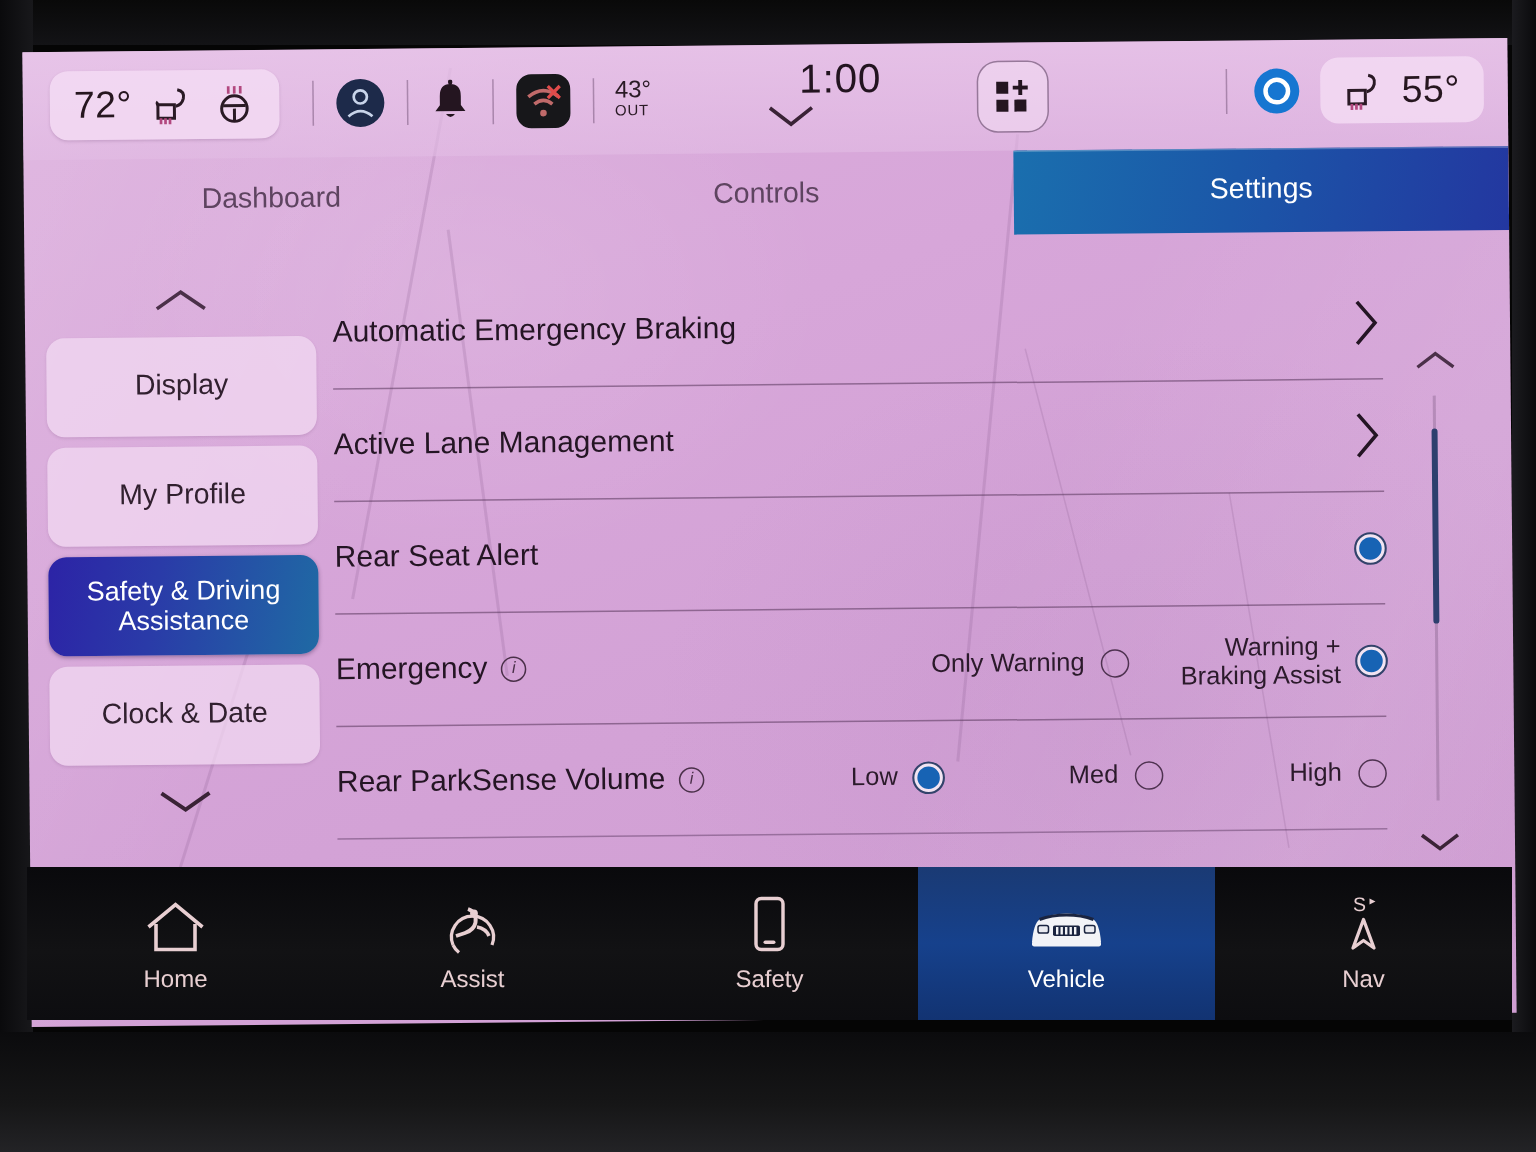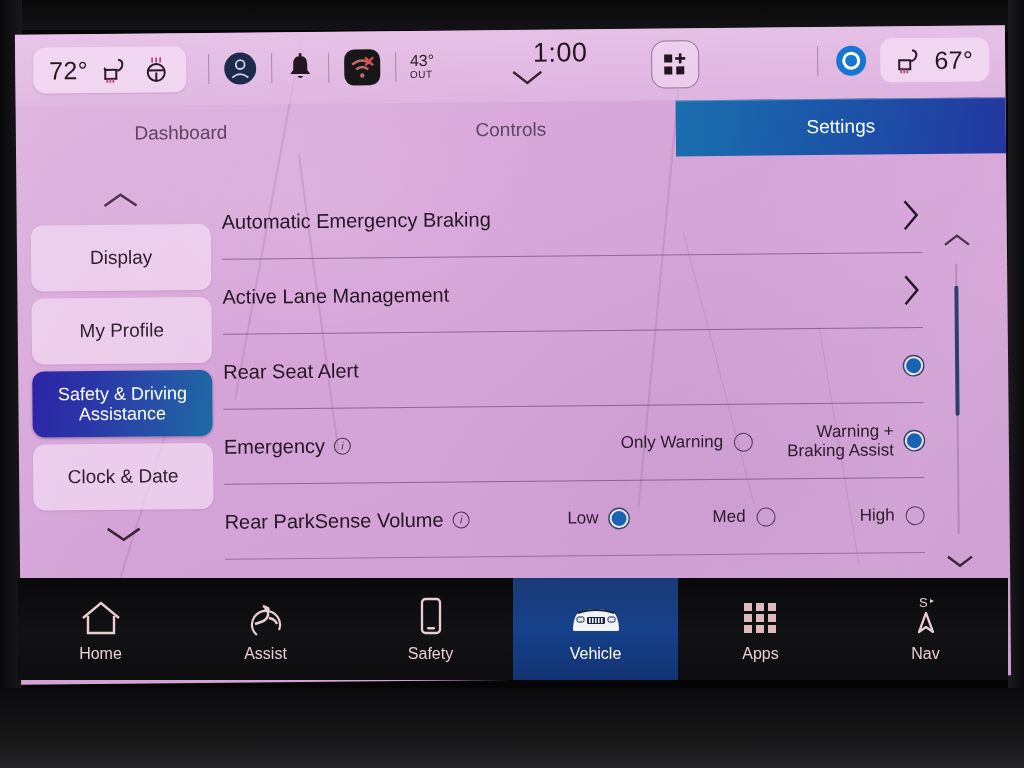--- a/index.html
+++ b/index.html
@@ -222,21 +222,21 @@
           </svg>
         </span>
         <div class="seat-pill">
           <span>
             <svg width="26" height="28" viewBox="0 0 26 28">
               <path d="M16 4 q5 1 4 6 q-1 4 -5 5" fill="none" stroke="#2a1a25" stroke-width="2"></path>
               <path d="M3 14 h11 v9 h-11 z" fill="none" stroke="#2a1a25" stroke-width="2"></path>
               <path d="M5 23 v4 M8 23 v4 M11 23 v4" stroke="#b2487f" stroke-width="1.8"></path>
             </svg>
           </span>
-          <span class="temp-txt">67°</span>
+          <span class="temp-txt">55°</span>
         </div>
       </div>
     </div>
 
     <div id="tabs">
       <div class="tab">Dashboard</div>
       <div class="tab">Controls</div>
       <div class="tab active">Settings</div>
     </div>
 
@@ -396,36 +396,20 @@
           <rect x="33" y="20" width="1.6" height="5" fill="#f2f3f7"></rect>
           <rect x="36" y="20" width="1.6" height="5" fill="#f2f3f7"></rect>
           <rect x="12" y="19" width="7" height="5" rx="1.4" fill="#e9eaf0" stroke="#1a2440"></rect>
           <rect x="43" y="19" width="7" height="5" rx="1.4" fill="#e9eaf0" stroke="#1a2440"></rect>
           <rect x="8" y="29" width="46" height="4" rx="1.5" fill="#f2f3f7"></rect>
         </svg>
       </span>
       <span>Vehicle</span>
     </div>
 
-    <div class="nav-item">
-      <span class="nav-ico">
-        <svg width="40" height="40" viewBox="0 0 40 40">
-          <rect x="3" y="5" width="8" height="8" fill="#e0b9bc"></rect>
-          <rect x="15" y="5" width="8" height="8" fill="#e0b9bc"></rect>
-          <rect x="27" y="5" width="8" height="8" fill="#e0b9bc"></rect>
-          <rect x="3" y="16" width="8" height="8" fill="#e0b9bc"></rect>
-          <rect x="15" y="16" width="8" height="8" fill="#e0b9bc"></rect>
-          <rect x="27" y="16" width="8" height="8" fill="#e0b9bc"></rect>
-          <rect x="3" y="27" width="8" height="8" fill="#e0b9bc"></rect>
-          <rect x="15" y="27" width="8" height="8" fill="#e0b9bc"></rect>
-          <rect x="27" y="27" width="8" height="8" fill="#e0b9bc"></rect>
-        </svg>
-      </span>
-      <span>Apps</span>
-    </div>
 
     <div class="nav-item">
       <span class="nav-ico">
         <svg width="36" height="44" viewBox="0 0 36 44">
           <text x="11" y="13" font-family="Liberation Sans, sans-serif" font-size="13" fill="#e8cfd2">S</text>
           <path d="M22 5 l4 2 l-4 2" fill="#e8cfd2"></path>
           <path d="M18 19 L25 38 L18 33 L11 38 Z" fill="none" stroke="#e8cfd2" stroke-width="2.2" stroke-linejoin="round"></path>
         </svg>
       </span>
       <span>Nav</span>

